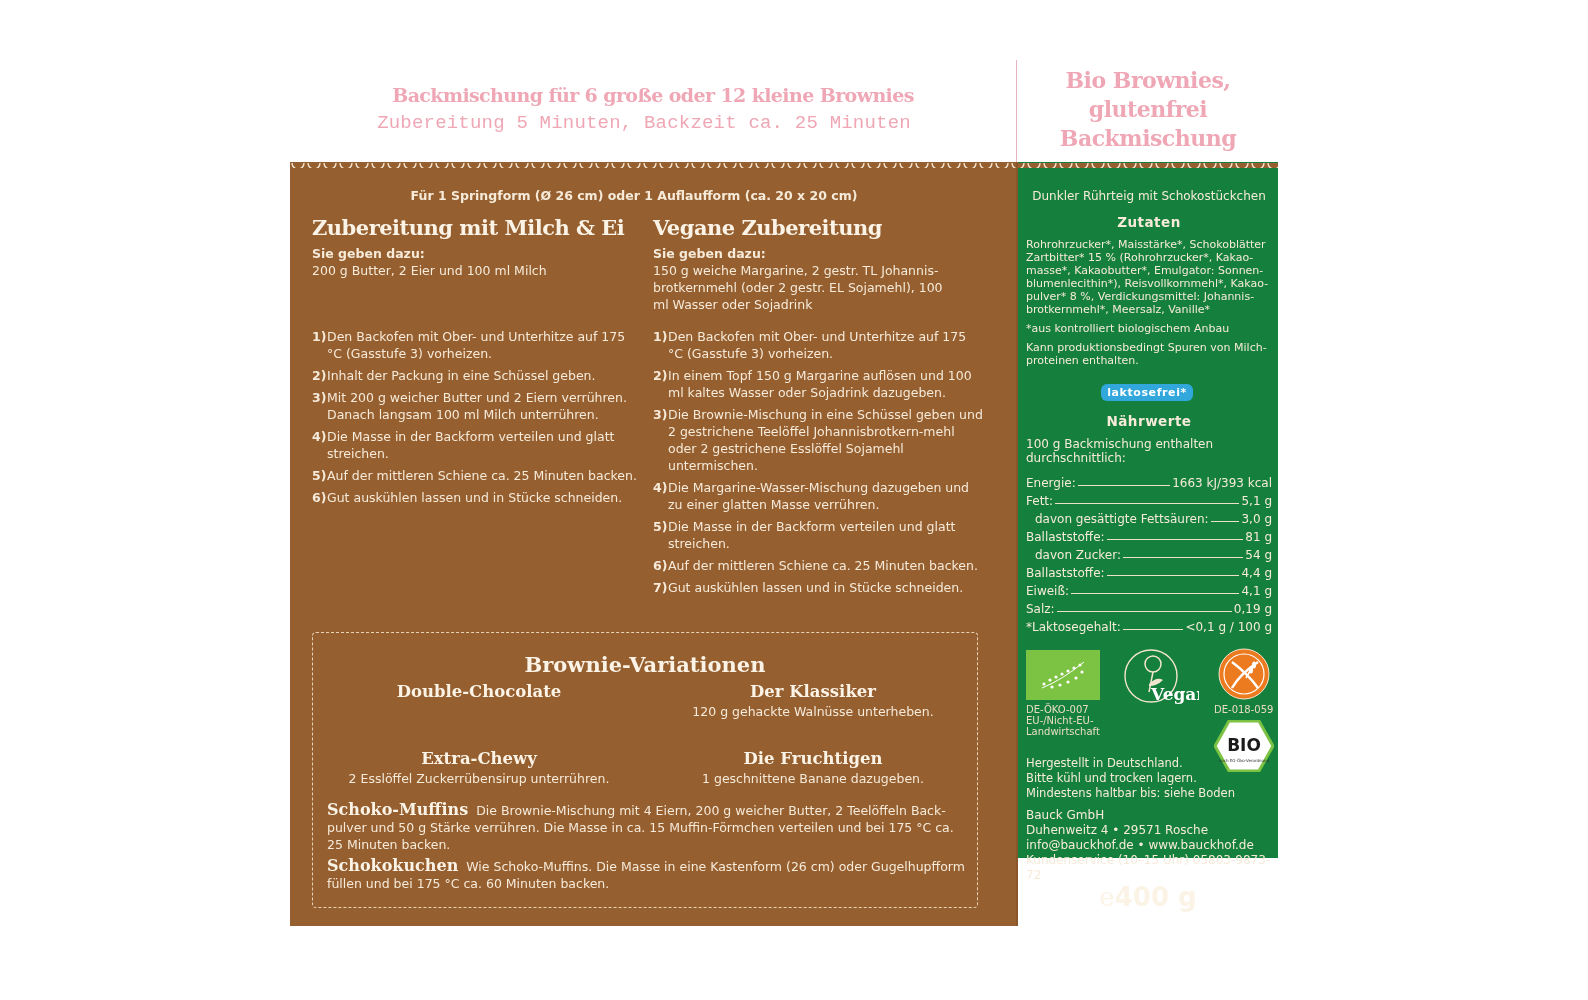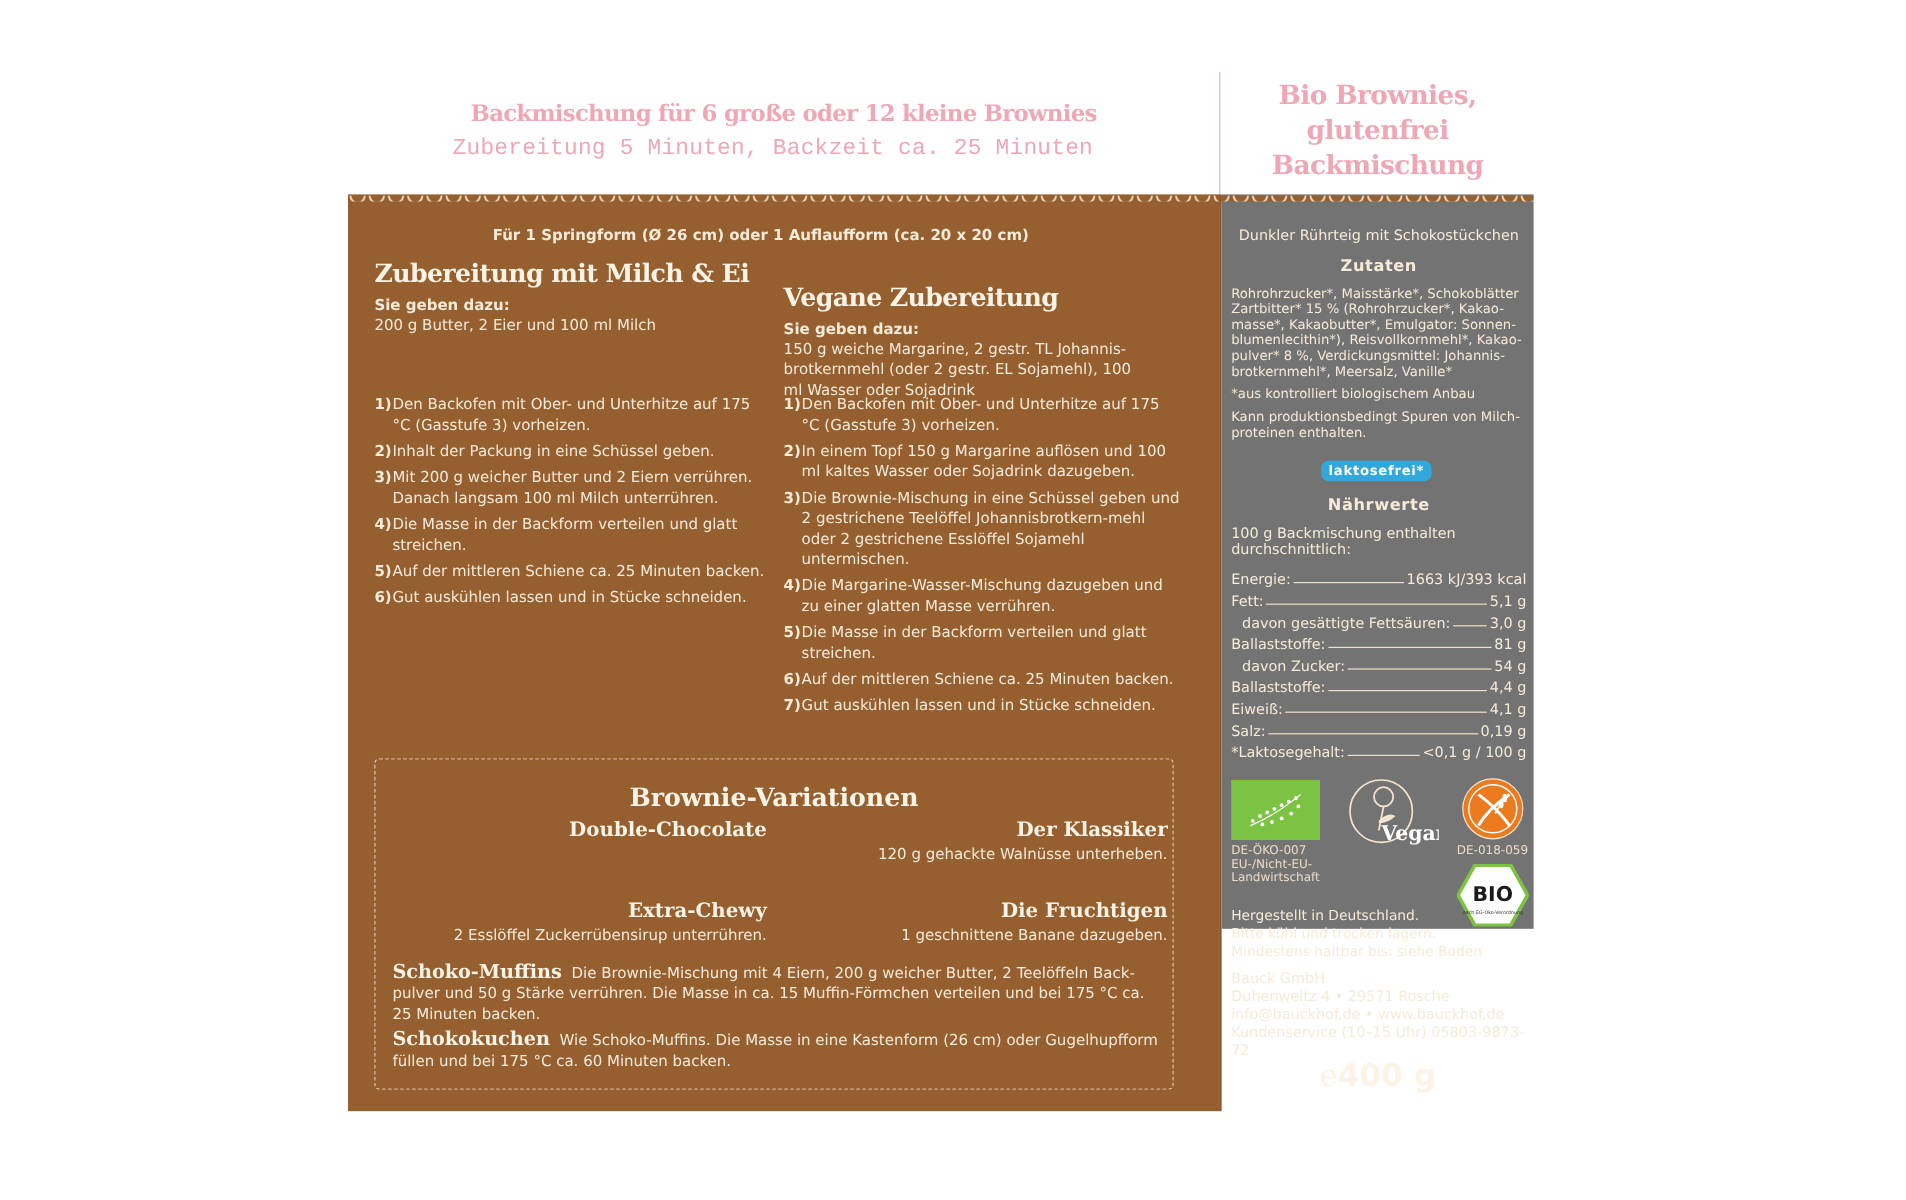--- a/index.html
+++ b/index.html
@@ -18,47 +18,47 @@
 
   #divider-line { position: absolute; left: 1016px; top: 60px; width: 1px; height: 866px; background: #e9b4c0; }
 
   #top-right {
     position: absolute; left: 1018px; top: 66px; width: 260px; height: 96px;
     text-align: center; color: #efa7b5; font-size: 22px; line-height: 29px; letter-spacing: -0.5px;
   }
 
   
   #panel-left { position: absolute; left: 290px; top: 162px; width: 726px; height: 764px; background: #955f30; }
-  #panel-right { position: absolute; left: 1018px; top: 162px; width: 260px; height: 612px; background: #737373; }
+  #panel-right { position: absolute; left: 1018px; top: 162px; width: 260px; height: 696px; background: #15803d; }
   #panel-gap { position: absolute; left: 1016px; top: 162px; width: 2px; height: 764px; background: #8a5529; }
 
   
   .scallop-row { position: absolute; left: 290px; top: 154px; width: 988px; height: 14px; overflow: hidden; }
 
   .abs { position: absolute; }
 
   #springform { left: 0; top: 26px; width: 688px; text-align: center; font-size: 12.5px; font-weight: bold; }
 
   .col { top: 52px; width: 330px; }
   #col-milk { left: 22px; }
-  #col-vegan { left: 363px; margin-top: 20px; }
+  #col-vegan { left: 363px; }
   .col h2 { font-size: 21px; line-height: 28px; margin-bottom: 4px; letter-spacing: -0.5px; color: #fbf3e6; }
   .col .give-label { font-size: 12.5px; font-weight: bold; line-height: 16px; }
   .col .give-text { font-size: 12.5px; line-height: 17px; }
   .steps { position: absolute; width: 330px; }
   .step { display: flex; font-size: 12.5px; line-height: 17px; margin-bottom: 5px; }
   .step .num { font-weight: bold; width: 15px; flex: none; }
 
   
   #variations {
     position: absolute; left: 22px; top: 470px; width: 666px; height: 276px;
     border: 1.5px dashed #e9d3b8; border-radius: 4px;
   }
   #variations h3 { position: absolute; top: 19px; left: 0; right: 0; text-align: center; font-size: 21px; color: #fbf3e6; }
-  .var-item { position: absolute; width: 320px; text-align: right; }
+  .var-item { position: absolute; width: 320px; text-align: center; }
   .var-item h4 { font-size: 16.5px; line-height: 22px; color: #fbf3e6; }
   .var-item p { font-size: 12.5px; line-height: 17px; }
   .recipe { position: absolute; left: 14px; width: 640px; font-size: 12.5px; line-height: 17px; }
   .recipe .rtitle { font-family: "DejaVu Serif", serif; font-weight: bold; font-size: 16px; color: #fbf3e6; margin-right: 4px; }
 
   
   .rc { position: absolute; left: 8px; width: 246px; font-size: 11px; line-height: 13px; }
   .center { text-align: center; }
   .section-title { font-weight: bold; font-size: 13.5px; letter-spacing: 0.5px; text-align: center; }
 

